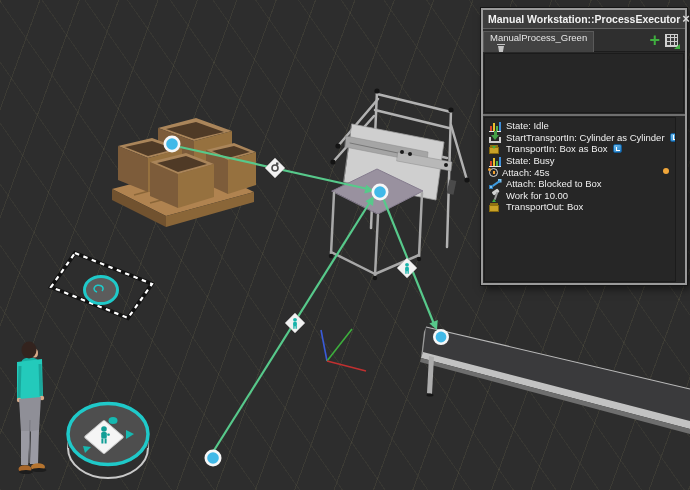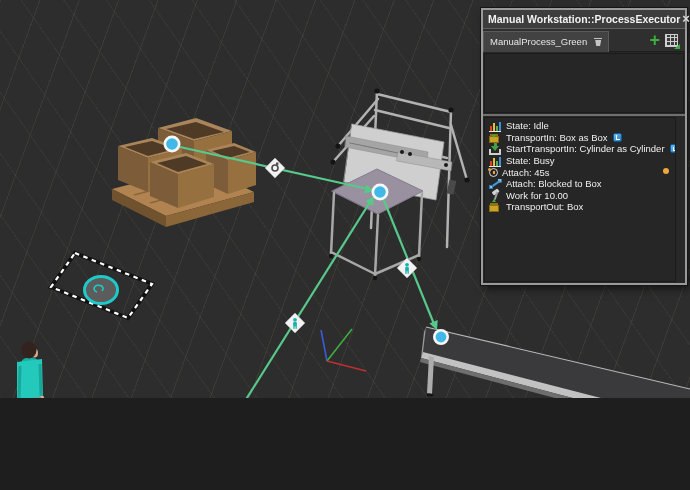--- a/index.html
+++ b/index.html
@@ -1,17 +1,17 @@
 <!DOCTYPE html>
 <html><head>
 <meta charset="utf-8">
 <style>
   html,body{margin:0;padding:0;background:#1e1e1e;}
   .viewport{
-    position:relative;width:690px;height:398px;overflow:hidden;
+    position:relative;width:690px;height:490px;overflow:hidden;
     background:
       repeating-linear-gradient(110deg, rgba(155,148,98,0.13) 0 1px, transparent 1px 37px),
       repeating-linear-gradient(55deg,  rgba(140,135,95,0.10) 0 1px, transparent 1px 35px),
       #2d2d2d;
     font-family:"Liberation Sans", sans-serif;
   }
   svg{position:absolute;left:0;top:0;}
 
   
   .panel{
@@ -19,21 +19,21 @@
     box-sizing:border-box;border:2px solid #9a9a9a;background:#303030;
     box-shadow:0 0 0 1px #151515, 3px 4px 8px rgba(0,0,0,.55);
     display:flex;flex-direction:column;z-index:10;color:#e8e8e8;
   }
   .titlebar{height:18px;flex:none;background:#3d3d3d;border-bottom:1px solid #606060;
     display:flex;align-items:center;padding:0 5px;}
   .titlebar .t{font-size:10.5px;font-weight:bold;color:#f2f2f2;flex:1;white-space:nowrap;}
   .close-x{font-size:13px;font-weight:bold;color:#dcdcdc;line-height:14px;cursor:default;padding:0 2px;}
   .tabbar{height:22px;flex:none;background:#2f2f2f;display:flex;align-items:center;border-bottom:1px solid #1c1c1c;}
   .tab{height:20px;margin-top:2px;background:#424242;border:1px solid #5a5a5a;border-bottom:none;
-    display:flex;align-items:center;padding:0 6px;font-size:9.5px;color:#e6e6e6;white-space:nowrap;}
+    display:flex;align-items:flex-start;padding:0 6px;font-size:9.5px;color:#e6e6e6;white-space:nowrap;flex-direction:column;}
   .i-trash{width:8px;height:10px;position:relative;margin-left:7px;flex:none;}
   .i-trash::before{content:"";position:absolute;left:0;top:1px;width:8px;height:1.5px;background:#c4c4c4;}
   .i-trash::after{content:"";position:absolute;left:1px;top:3.5px;width:6px;height:6px;background:#c4c4c4;
     clip-path:polygon(0 0,100% 0,82% 100%,18% 100%);}
   .tab-spacer{flex:1;}
   .btn-add{color:#3fae3f;font-size:18px;font-weight:bold;line-height:14px;padding:0 5px;flex:none;}
   .btn-grid{width:13px;height:13px;position:relative;margin-right:7px;flex:none;
     border:1px solid #cfcfcf;box-sizing:border-box;
     background-image:repeating-linear-gradient(0deg,#cfcfcf 0 1px,transparent 1px 4px),
                      repeating-linear-gradient(90deg,#cfcfcf 0 1px,transparent 1px 4px);
@@ -309,27 +309,27 @@
   </div>
   <div class="panel-body">
     <div class="empty-area"></div>
     <div class="divider"></div>
     <div class="steps">
       <div class="row">
         <span class="ic i-state"></span>
         <span class="lbl">State: Idle</span>
       </div>
       <div class="row">
+        <span class="ic i-download"></span>
+        <span class="lbl">StartTransportIn: Cylinder as Cylinder</span>
+        <span class="i-prod"></span>
+      </div>
+      <div class="row">
         <span class="ic i-boxin"></span>
         <span class="lbl">TransportIn: Box as Box</span>
-        <span class="i-prod"></span>
-      </div>
-      <div class="row">
-        <span class="ic i-download"></span>
-        <span class="lbl">StartTransportIn: Cylinder as Cylinder</span>
         <span class="i-prod"></span>
       </div>
       <div class="row">
         <span class="ic i-state"></span>
         <span class="lbl">State: Busy</span>
       </div>
       <div class="row">
         <span class="ic i-delay"></span>
         <span class="lbl">Attach: 45s</span>
       </div>

